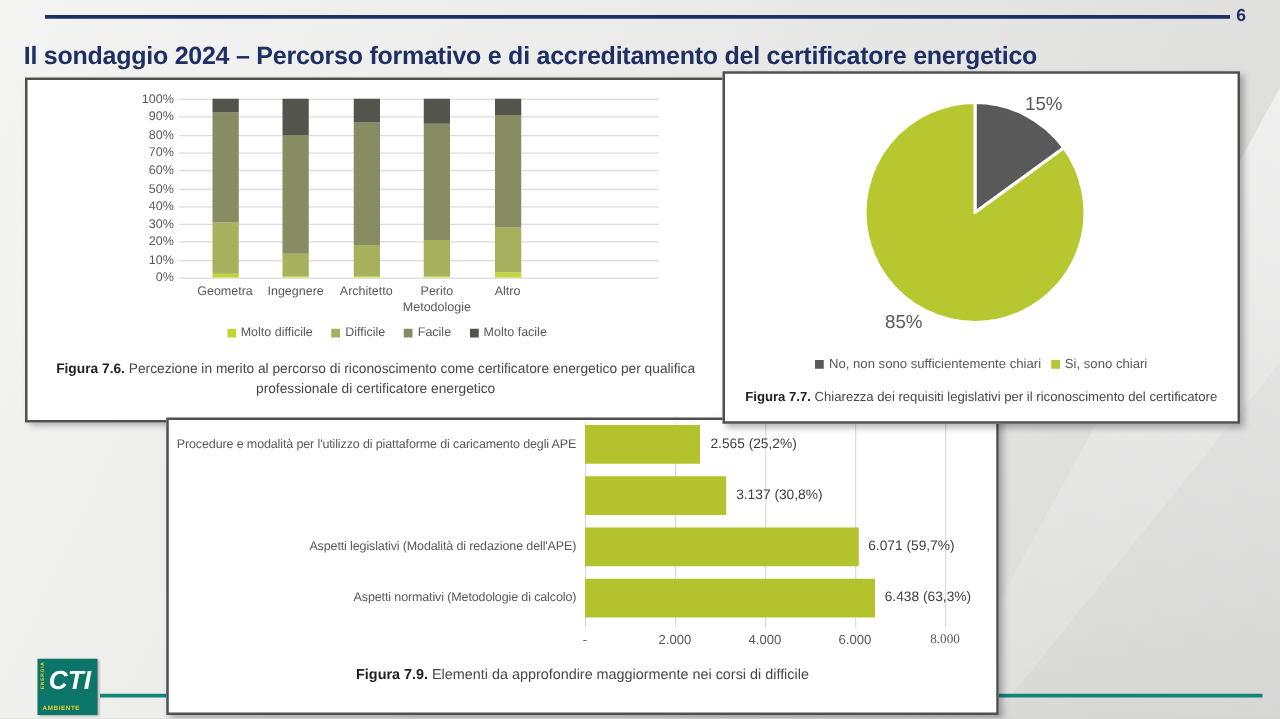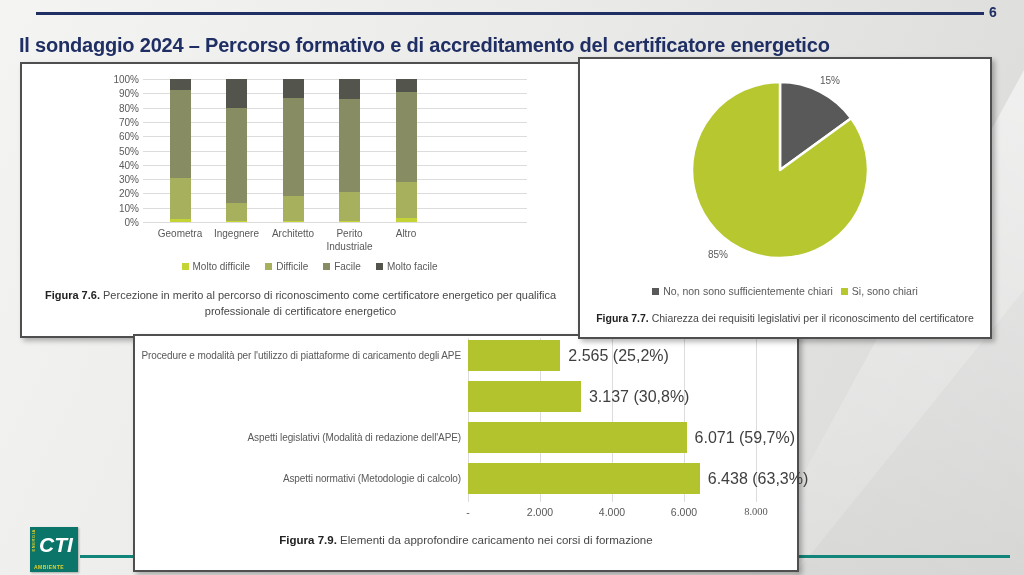--- a/index.html
+++ b/index.html
@@ -35,35 +35,35 @@
   .legend{display:flex;justify-content:center;align-items:center;}
   .legend76{position:absolute;left:0;right:0;top:197px;gap:15px;transform:translateX(9px);}
   .lg-item{display:flex;align-items:center;gap:4px;font-size:10px;color:#595959;}
   .lg-swatch{width:7px;height:7px;flex:none;}
   .caption{position:absolute;margin:0;text-align:center;color:#474747;}
   .cap76{left:22px;right:22px;top:224px;font-size:11px;line-height:1.45;}
   .caption b{color:#222;}
 
   
   .pie{position:absolute;left:105px;top:16px;width:190px;height:190px;}
-  .pie-label{position:absolute;font-size:10px;color:#595959;}
+  .pie-label{position:absolute;font-size:15px;color:#595959;}
   .pl15{left:240px;top:16px;}
   .pl85{left:128px;top:190px;}
   .legend77{position:absolute;left:0;right:0;top:226px;gap:8px;}
   .legend77 .lg-item{font-size:10.5px;}
   .cap77{left:8px;right:8px;top:253px;font-size:10.5px;line-height:1.3;}
 
   
   .h79{position:absolute;inset:0;}
   .hgrid{position:absolute;top:2px;height:164px;width:1px;background:#dcdcdc;}
   .hrow-label{position:absolute;left:4px;width:322px;height:41px;display:flex;align-items:center;
               justify-content:flex-end;text-align:right;font-size:10px;color:#595959;
               line-height:1.3;letter-spacing:-0.1px;}
   .hbar{position:absolute;height:31px;}
-  .hval{position:absolute;height:31px;line-height:31px;font-size:16px;color:#3f3f3f;white-space:nowrap;}
+  .hval{position:absolute;height:31px;line-height:31px;font-size:11px;color:#3f3f3f;white-space:nowrap;}
   .hxlab{position:absolute;top:170px;font-size:10.5px;color:#595959;transform:translateX(-50%);}
   .cap79{left:0;right:0;top:198px;font-size:11.5px;}
 
   
   .logo{position:absolute;left:30px;top:527px;width:48px;height:45px;background:#0a7568;z-index:3;
         box-shadow:1px 1px 2px rgba(0,0,0,.3);}
   .logo-cti{position:absolute;left:9px;top:6px;color:#fff;font-weight:bold;font-size:21px;
             font-style:italic;letter-spacing:0px;}
   .logo-energia{position:absolute;left:1px;top:2px;color:#e8d22a;font-size:4px;font-weight:bold;
             letter-spacing:.6px;writing-mode:vertical-rl;transform:rotate(180deg);}
@@ -124,21 +124,21 @@
         <div class="seg76" style="left: 196px; bottom: 122.98px; height: 20.02px; background: rgb(83, 85, 76);"></div>
         <div class="seg76" style="left: 252.5px; bottom: 0px; height: 4.29px; background: rgb(197, 212, 53);"></div>
         <div class="seg76" style="left: 252.5px; bottom: 4.29px; height: 35.75px; background: rgb(167, 176, 92);"></div>
         <div class="seg76" style="left: 252.5px; bottom: 40.04px; height: 90.09px; background: rgb(135, 140, 99);"></div>
         <div class="seg76" style="left: 252.5px; bottom: 130.13px; height: 12.87px; background: rgb(83, 85, 76);"></div>
       </div>
     <div class="cats76">
         <div class="cat76" style="left: 8px;">Geometra</div>
         <div class="cat76" style="left: 64.5px;">Ingegnere</div>
         <div class="cat76" style="left: 121px;">Architetto</div>
-        <div class="cat76" style="left: 177.5px;">Perito Industriale</div>
+        <div class="cat76" style="left: 177.5px;">Perito Metodologie</div>
         <div class="cat76" style="left: 234px;">Altro</div>
       </div>
     <div class="legend legend76">
         <div class="lg-item">
           <div class="lg-swatch" style="background: rgb(197, 212, 53);"></div>
           <div class="lg-label">Molto difficile</div>
         </div>
         <div class="lg-item">
           <div class="lg-swatch" style="background: rgb(167, 176, 92);"></div>
           <div class="lg-label">Difficile</div>
@@ -192,21 +192,21 @@
         <div class="hval" style="left: 433.34px; top: 4px;">2.565 (25,2%)</div>
         <div class="hbar" style="left: 333px; top: 45px; width: 112.932px; background: rgb(179, 195, 46);"></div>
         <div class="hval" style="left: 453.932px; top: 45px;">3.137 (30,8%)</div>
         <div class="hrow-label" style="top: 81px;">Aspetti legislativi (Modalità di redazione dell'APE)</div>
         <div class="hbar" style="left: 333px; top: 86px; width: 218.556px; background: rgb(179, 195, 46);"></div>
         <div class="hval" style="left: 559.556px; top: 86px;">6.071 (59,7%)</div>
         <div class="hrow-label" style="top: 122px;">Aspetti normativi (Metodologie di calcolo)</div>
         <div class="hbar" style="left: 333px; top: 127px; width: 231.768px; background: rgb(179, 195, 46);"></div>
         <div class="hval" style="left: 572.768px; top: 127px;">6.438 (63,3%)</div>
       </div>
-    <p class="caption cap79"><b>Figura 7.9.</b><span> Elementi da approfondire caricamento nei corsi di formazione</span></p>
+    <p class="caption cap79"><b>Figura 7.9.</b><span> Elementi da approfondire maggiormente nei corsi di difficile</span></p>
   </section>
 
   <div class="logo">
     <span class="logo-energia">ENERGIA</span>
     <span class="logo-cti">CTI</span>
     <span class="logo-ambiente">AMBIENTE</span>
   </div>
   <div class="bottom-rule"></div>
 </div>
 

